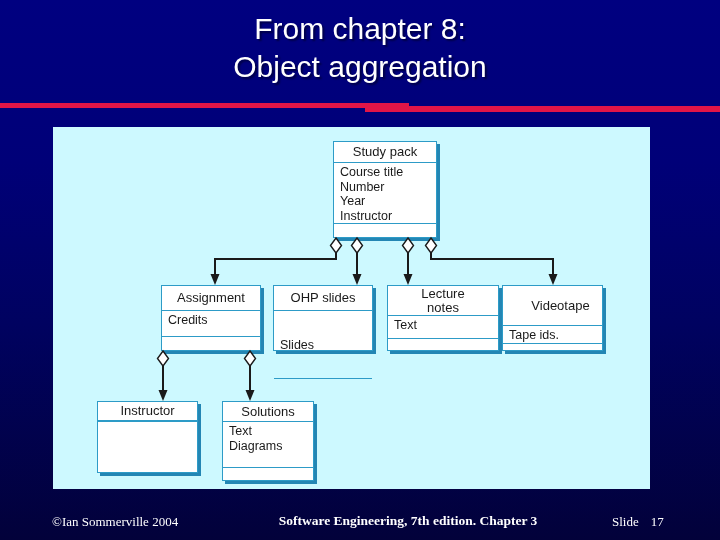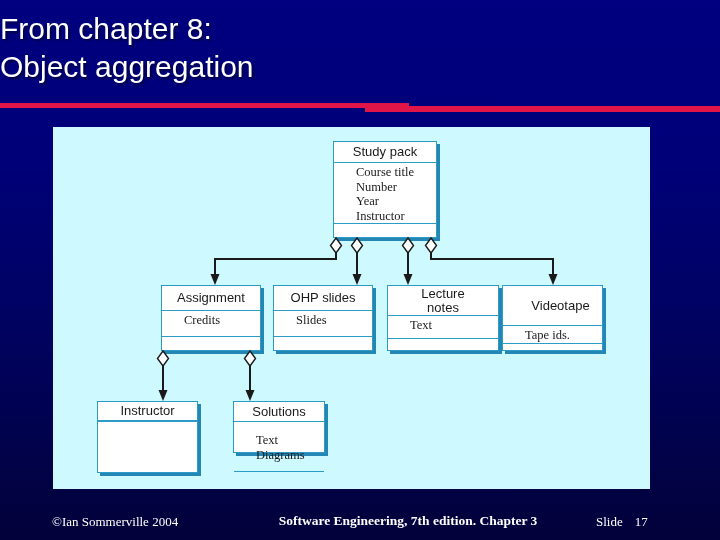--- a/index.html
+++ b/index.html
@@ -2,49 +2,49 @@
 <html><head>
 <meta charset="utf-8">
 <style>
   html,body{margin:0;padding:0;}
   body{
     width:720px;height:540px;overflow:hidden;position:relative;
     background:linear-gradient(180deg,#000080 0%,#000078 30%,#000260 60%,#02013a 100%);
     font-family:"Liberation Sans",sans-serif;
   }
   .slide-title{
-    position:absolute;top:10px;left:0;width:720px;text-align:left;
+    position:absolute;top:10px;left:0;width:720px;text-align:center;
     color:#ffffff;font-size:30px;line-height:38px;font-weight:400;
     text-shadow:2px 2px 2px rgba(0,0,0,0.45);
   }
   .rule{position:absolute;background:#e11547;}
   .rule-left{left:0;top:103px;width:409px;height:5px;}
   .rule-right{left:365px;top:106px;width:355px;height:6px;}
   .panel{
     position:absolute;left:53px;top:127px;width:597px;height:362px;
     background:#cdf9ff;
   }
   .node{
     position:absolute;background:#ffffff;border:1.6px solid #2d9bc7;
     box-shadow:3px 3px 0 #2386b4;box-sizing:border-box;
     display:flex;flex-direction:column;color:#1a1a1a;
   }
   .node-title{
     border-bottom:1.6px solid #2d9bc7;font-size:13px;line-height:13.5px;
     display:flex;align-items:center;justify-content:center;text-align:center;
     flex:0 0 auto;box-sizing:border-box;
   }
-  .node-attrs{flex:1 1 auto;padding:2px 2px 0 22px;font-size:12.5px;line-height:14.5px;font-family:Liberation Serif, serif;}
+  .node-attrs{flex:1 1 auto;padding:2px 2px 0 6px;font-size:12.5px;line-height:14.5px;}
   .node-empty{border-top:1.6px solid #2d9bc7;flex:0 0 auto;}
   .edges{position:absolute;left:0;top:0;width:597px;height:362px;pointer-events:none;}
   .footer-left{position:absolute;left:52px;top:514px;color:#ffffff;
     font-family:"Liberation Serif",serif;font-size:13px;}
   .footer-center{position:absolute;left:408px;top:513px;transform:translateX(-50%);
     color:#ffffff;font-family:"Liberation Serif",serif;font-size:13.5px;font-weight:bold;white-space:nowrap;}
-  .footer-right{position:absolute;left:596px;top:514px;color:#ffffff;
+  .footer-right{position:absolute;left:612px;top:514px;color:#ffffff;
     font-family:"Liberation Serif",serif;font-size:13px;display:flex;gap:12px;}
 </style>
 </head>
 <body>
 
 <div class="slide-title">
   <div>From chapter 8:</div>
   <div>Object aggregation</div>
 </div>
 
@@ -65,21 +65,21 @@
   </div>
 
   <div class="node" style="left:108px;top:158px;width:100px;height:66px;justify-content:flex-end;">
     <div class="node-title" style="height:25px;">Assignment</div>
     <div class="node-attrs">
       <div>Credits</div>
     </div>
     <div class="node-empty" style="height:13px;"></div>
   </div>
 
-  <div class="node" style="left:220px;top:158px;width:100px;height:66px;">
+  <div class="node" style="left:220px;top:158px;width:100px;height:66px;gap:25px;">
     <div class="node-title" style="height:25px;">OHP slides</div>
     <div class="node-attrs">
       <div>Slides</div>
     </div>
     <div class="node-empty" style="height:13px;"></div>
   </div>
 
   <div class="node" style="left:334px;top:158px;width:112px;height:66px;">
     <div class="node-title" style="height:30px;padding:0 16px;">Lecture notes</div>
     <div class="node-attrs">
@@ -94,21 +94,21 @@
       <div>Tape ids.</div>
     </div>
     <div class="node-empty" style="height:11px;"></div>
   </div>
 
   <div class="node" style="left:44px;top:274px;width:101px;height:72px;">
     <div class="node-title" style="height:19px;">Instructor</div>
     <div class="node-empty" style="height:12px;"></div>
   </div>
 
-  <div class="node" style="left:180px;top:274px;width:92px;height:52px;gap:9px;">
+  <div class="node" style="left:169px;top:274px;width:92px;height:80px;">
     <div class="node-title" style="height:20px;">Solutions</div>
     <div class="node-attrs">
       <div>Text</div>
       <div>Diagrams</div>
     </div>
     <div class="node-empty" style="height:12px;"></div>
   </div>
 
   <svg class="edges" viewBox="0 0 597 362" xmlns="http://www.w3.org/2000/svg">
     <g stroke="#1a1a1a" stroke-width="2" fill="none">

